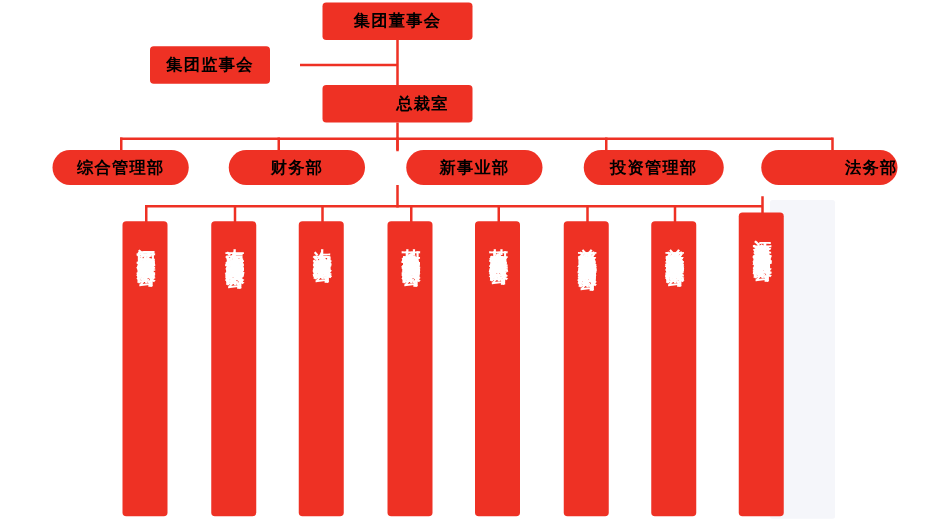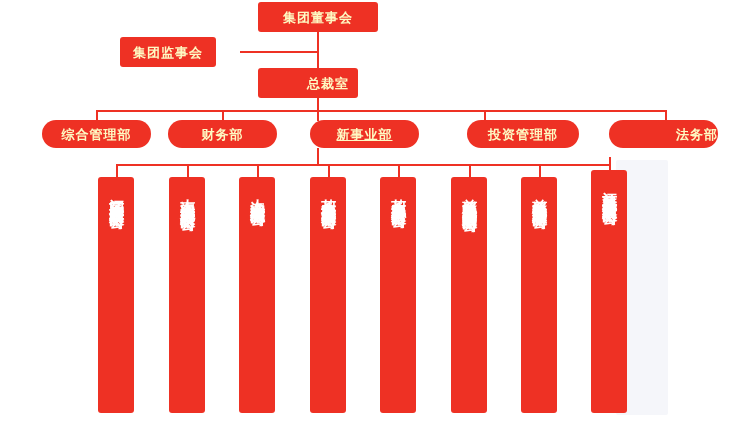--- a/index.html
+++ b/index.html
@@ -24,39 +24,39 @@
     position: absolute;
     background: #ee3124;
   }
   .line-v { width: 2px; }
   .line-h { height: 2px; }
 
   
   .node {
     position: absolute;
     background: #ee3124;
-    color: #fef9c3;
+    color: #000000;
     border-radius: 3px;
     display: flex;
     align-items: center;
     justify-content: center;
     text-align: center;
     letter-spacing: 1px;
     box-sizing: border-box;
   }
   .node-h {
     font-size: 13px;
     font-weight: bold;
     line-height: 1;
     white-space: nowrap;
   }
   
   .tier-board   { left: 258px; top: 2px;   width: 120px; height: 30px; }
   .tier-super   { left: 120px; top: 37px;  width: 96px; height: 30px; }
-  .tier-pres    { left: 258px; top: 68px;  width: 100px; height: 30px; padding-left: 40px; }
+  .tier-pres    { left: 258px; top: 68px;  width: 120px; height: 30px; padding-left: 40px; }
 
   
   .dept { top: 120px; height: 28px; font-size: 13px; border-radius: 14px; }
 
   
   .sub {
     position: absolute;
     top: 177px;
     width: 36px;
     height: 236px;
@@ -133,24 +133,24 @@
     <span>集团监事会</span>
   </div>
 
   <div class="node node-h tier-pres">
     <span>总裁室</span>
   </div>
 
   <div class="node node-h dept" style="left:42px; width:109px;">
     <span>综合管理部</span>
   </div>
-  <div class="node node-h dept" style="left:168px; width:109px;">
+  <div class="node node-h dept" style="left:183px; width:109px;">
     <span>财务部</span>
   </div>
-  <div class="node node-h dept" style="left:310px; width:109px;text-decoration:underline;">
+  <div class="node node-h dept" style="left:325px; width:109px;">
     <span>新事业部</span>
   </div>
   <div class="node node-h dept" style="left:467px; width:112px;">
     <span>投资管理部</span>
   </div>
   <div class="node node-h dept" style="left:609px; width:109px;justify-content:flex-end;">
     <span>法务部</span>
   </div>
 
   <div class="sub" style="left:98px;">

